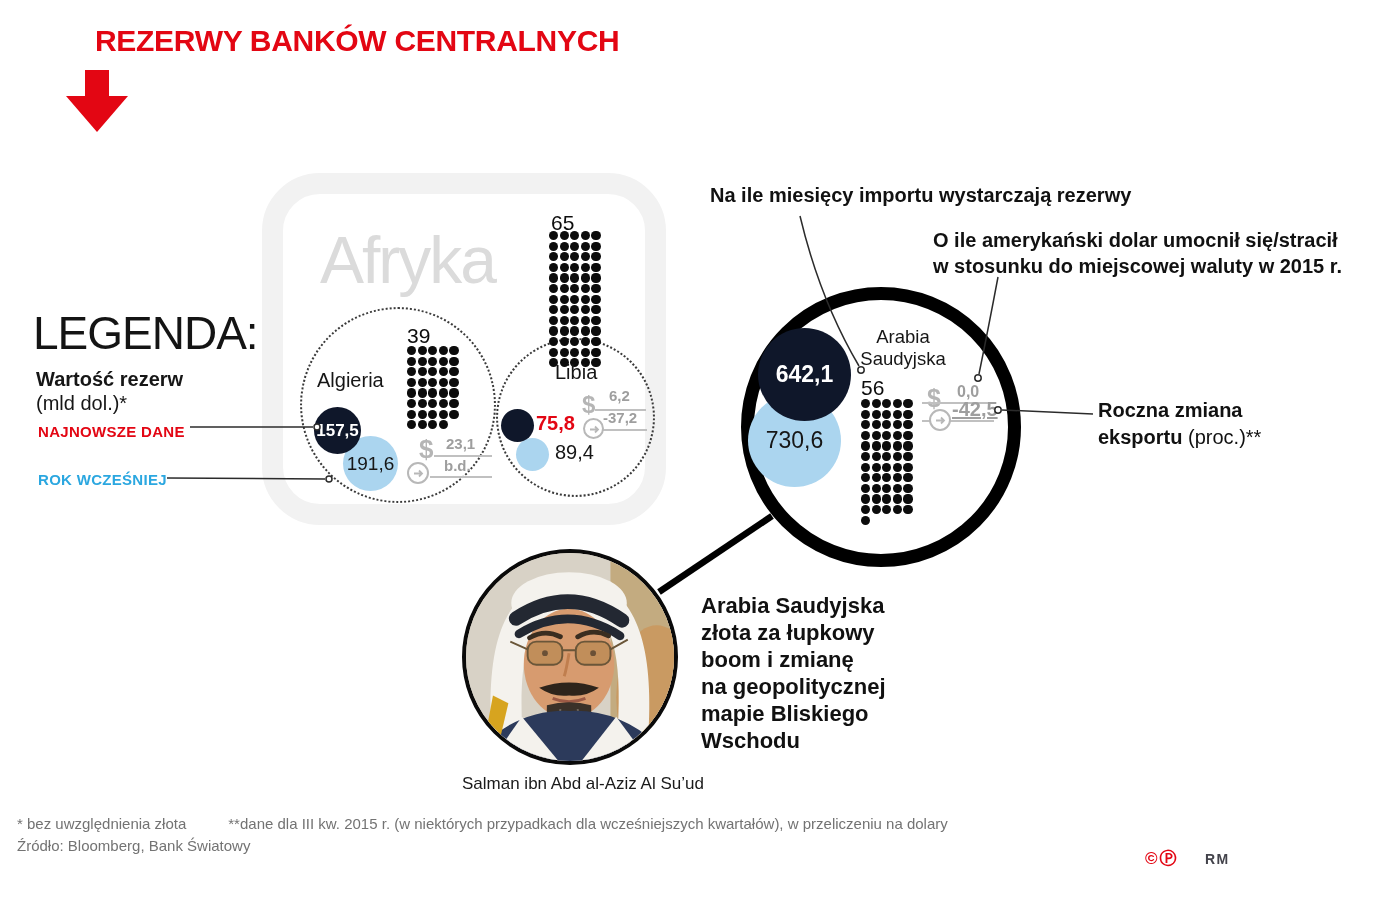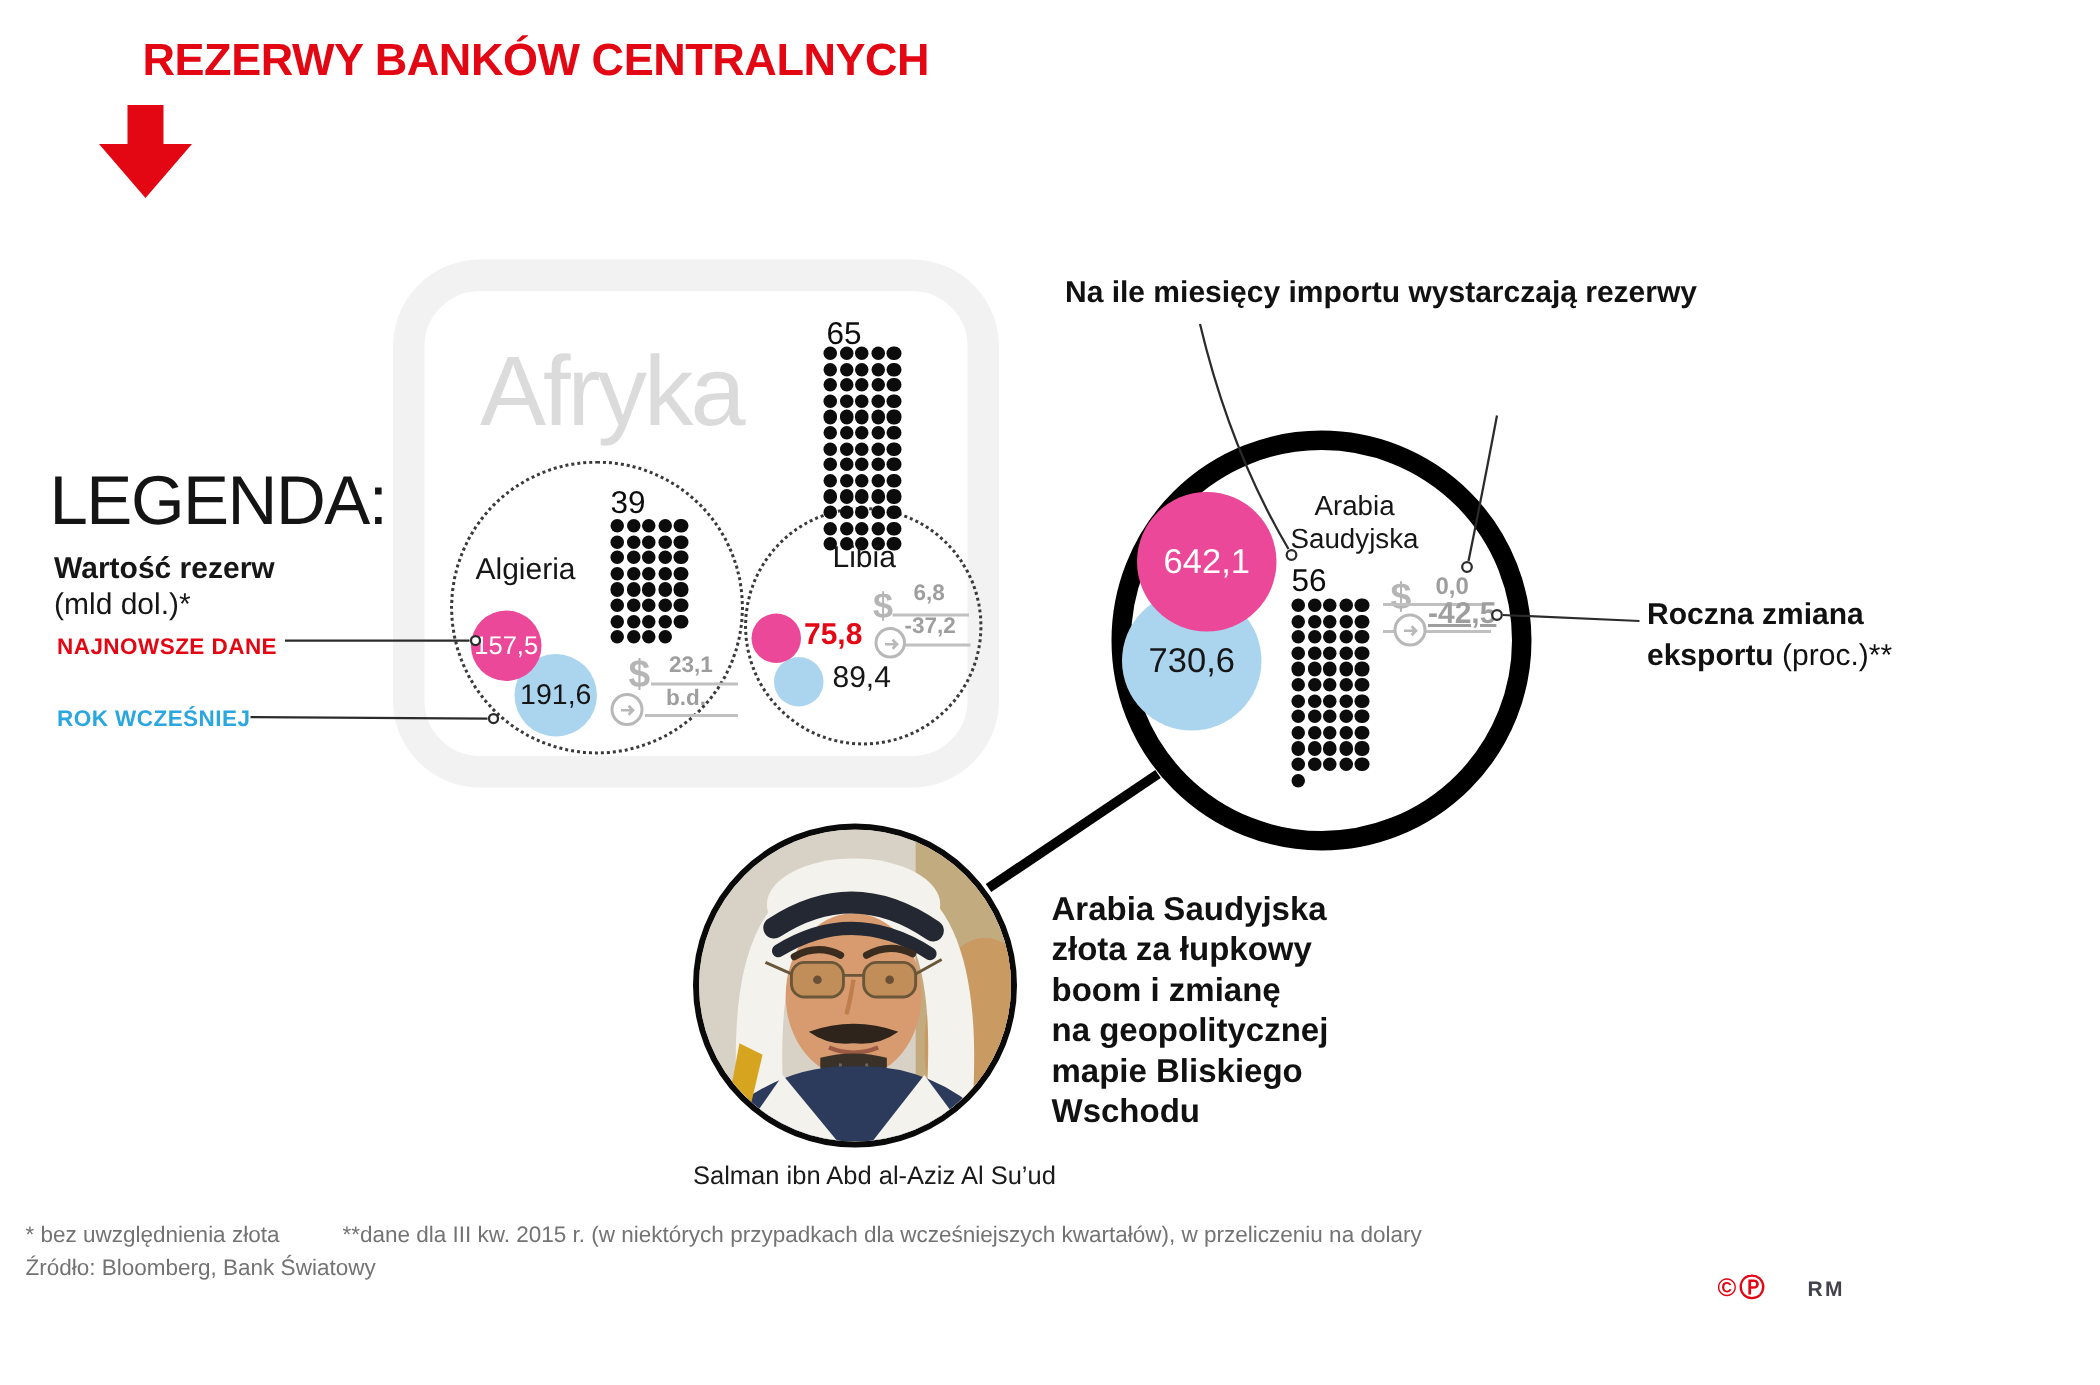--- a/index.html
+++ b/index.html
@@ -15,21 +15,21 @@
   .legend-prev{position:absolute;left:38px;top:471px;font-size:15px;font-weight:700;color:#2ba7e0;letter-spacing:.3px;}
   .africa-box{position:absolute;left:262px;top:173px;width:404px;height:352px;background:#fff;
               border:21px solid #f2f2f2;border-radius:58px;box-sizing:border-box;}
   .africa-label{position:absolute;left:320px;top:222px;font-size:66px;letter-spacing:-2px;color:#dbdbdb;}
   .dotted-circle{position:absolute;border:2.5px dotted #3a3a3a;border-radius:50%;box-sizing:border-box;}
   .country-label{position:absolute;font-size:20px;color:#161616;}
   .months{position:absolute;font-size:21px;font-weight:400;color:#0d0d0d;}
   .dotgrid{position:absolute;display:grid;grid-template-columns:repeat(5,10.6px);grid-auto-rows:10.6px;}
   .dot{width:9.2px;height:9.2px;border-radius:50%;background:#0c0c0c;}
   .circle{position:absolute;border-radius:50%;display:flex;align-items:center;justify-content:center;white-space:nowrap;box-sizing:border-box;}
-  .c-red{background:#ec4899;color:#fff;font-weight:400;}
+  .c-red{background:#0f172a;color:#fff;font-weight:700;}
   .c-blue{background:#abd5ef;color:#161616;}
   .big-black-circle{position:absolute;left:741px;top:287px;width:280px;height:280px;border:13px solid #000;
                     border-radius:50%;background:#fff;box-sizing:border-box;}
   .dollar{position:absolute;font-weight:700;color:#b5b5b5;}
   .gray-num{position:absolute;font-weight:700;color:#9e9e9e;font-size:15px;}
   .hline{position:absolute;height:2px;background:#c0c0c0;}
   .arrow-icon{position:absolute;border:2px solid #b8b8b8;border-radius:50%;background:#fff;
               display:flex;align-items:center;justify-content:center;box-sizing:border-box;}
   .ann{position:absolute;font-size:20px;font-weight:700;color:#111;line-height:26px;}
   .story{position:absolute;left:701px;top:592px;font-size:22px;font-weight:700;line-height:27px;color:#111;}
@@ -190,21 +190,21 @@
       <span class="dot"></span>
       <span class="dot"></span>
       <span class="dot"></span>
     </div>
   <div class="country-label" style="left:555px;top:361px;">Libia</div>
   <div class="circle c-blue" style="left:516px;top:438px;width:33px;height:33px;"></div>
   <div class="circle c-red" style="left:501px;top:409px;width:33px;height:33px;"></div>
   <div class="abs bold" style="left:536px;top:412px;font-size:20px;color:#e30613;">75,8</div>
   <div class="abs" style="left:555px;top:441px;font-size:20px;">89,4</div>
   <div class="dollar" style="left:582px;top:391px;font-size:24px;">$</div>
-  <div class="gray-num" style="left:609px;top:387px;">6,8</div>
+  <div class="gray-num" style="left:609px;top:387px;">6,2</div>
   <div class="hline" style="left:595px;top:409px;width:51px;"></div>
   <div class="gray-num" style="left:603px;top:409px;">-37,2</div>
   <div class="hline" style="left:591px;top:429px;width:56px;"></div>
   <div class="arrow-icon" style="left:583px;top:418px;width:21px;height:21px;">
     <svg width="12" height="12">
         <path d="M2,6.5 H10 M7,3.5 L10,6.5 L7,9.5" stroke="#b8b8b8" stroke-width="1.8" fill="none"></path>
       </svg>
   </div>
 
   <div class="big-black-circle"></div>
@@ -282,20 +282,24 @@
   <div class="hline" style="left:922px;top:402px;width:66px;"></div>
   <div class="gray-num" style="left:952px;top:398px;font-size:20px;text-decoration:underline;">-42,5</div>
   <div class="hline" style="left:922px;top:420px;width:72px;"></div>
   <div class="arrow-icon" style="left:929px;top:409px;width:22px;height:22px;">
     <svg width="12" height="12">
         <path d="M2,6.5 H10 M7,3.5 L10,6.5 L7,9.5" stroke="#b8b8b8" stroke-width="1.8" fill="none"></path>
       </svg>
   </div>
 
   <div class="ann" style="left:710px;top:182px;">Na ile miesięcy importu wystarczają rezerwy</div>
+  <div class="ann" style="left:933px;top:227px;">
+    <div>O ile amerykański dolar umocnił się/stracił</div>
+    <div>w stosunku do miejscowej waluty w 2015 r.</div>
+  </div>
   <div class="ann" style="left:1098px;top:397px;line-height:27px;">
     <div>Roczna zmiana</div>
     <div><span>eksportu</span><span style="font-weight:400;"> (proc.)**</span></div>
   </div>
 
   <div class="story">
     <div>Arabia Saudyjska</div>
     <div>złota za łupkowy</div>
     <div>boom i zmianę</div>
     <div>na geopolitycznej</div>

